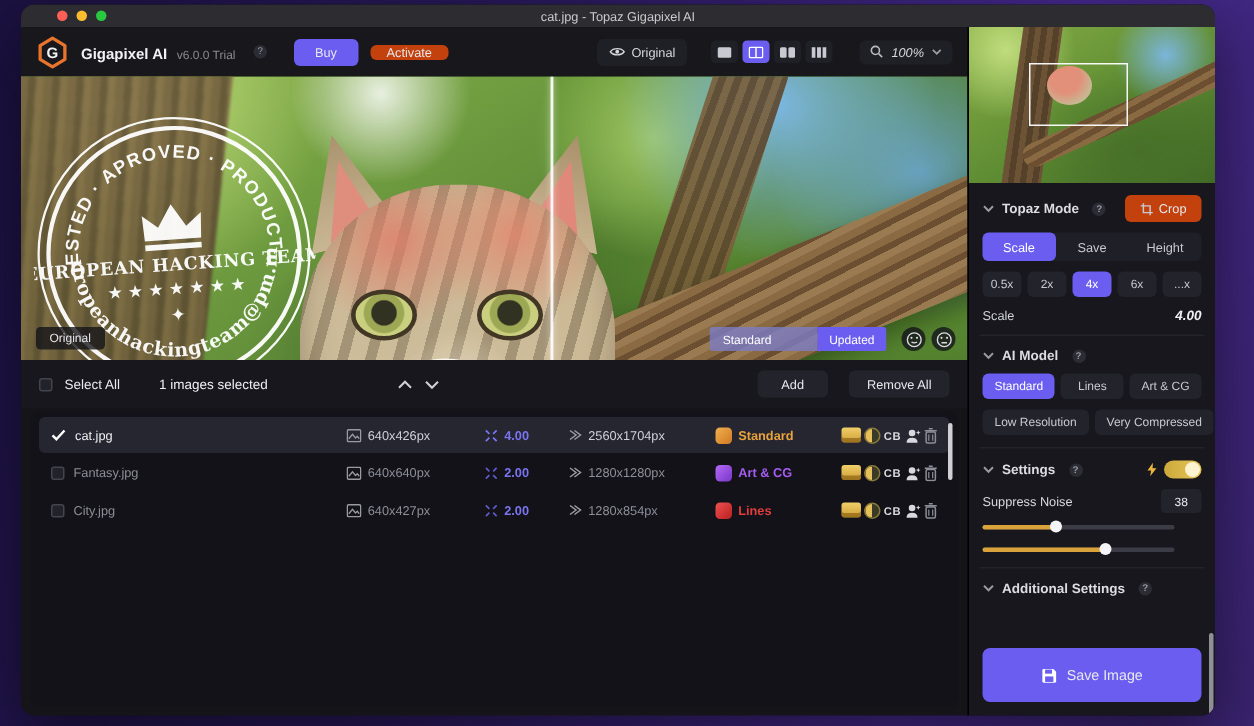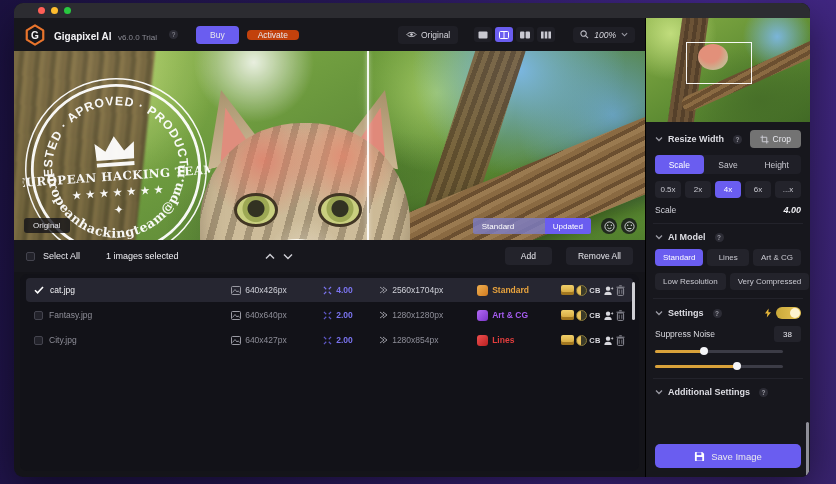--- a/index.html
+++ b/index.html
@@ -107,21 +107,21 @@
       radial-gradient(circle at 15% 15%, rgba(210,235,140,.8), rgba(210,235,140,0) 28%),
       radial-gradient(ellipse at 70% 80%, rgba(70,110,40,.9), rgba(70,110,40,0) 50%),
       linear-gradient(150deg,#86ad45 0%,#5e8c33 55%,#3f6824 100%); }
   .thumb .tr { position:absolute; left:28px; top:-10px; width:26px; height:140px; transform:rotate(8deg); background:repeating-linear-gradient(90deg,#6c5336 0 4px,#55402a 4px 8px); }
   .thumb .br { position:absolute; left:30px; top:50px; width:150px; height:16px; transform:rotate(-24deg); background:repeating-linear-gradient(175deg,#8a6a42 0 4px,#6b4f30 4px 8px); border-radius:8px; }
   .thumb .kit { position:absolute; left:52px; top:26px; width:30px; height:26px; border-radius:50%; background:radial-gradient(circle at 40% 30%, #e2907a 0 40%, #c9b591 70%); }
   .viewport { position:absolute; left:40px; top:24px; width:66px; height:42px; border:1px solid rgba(255,255,255,.95); cursor:move; }
   .panel { flex:1; display:flex; flex-direction:column; padding:8px 9px 9px 9px; gap:7px; min-height:0; position:relative; }
   .sechead { display:flex; align-items:center; gap:5px; color:#dcdce2; font-size:9px; font-weight:bold; }
   .sechead .chevicon { color:#9a9aa3; display:flex; }
-  .btn.crop { margin-left:auto; padding:4px 10px; background:#737373;text-align:center; }
+  .btn.crop { margin-left:auto; padding:4px 10px; background:#c2410c;text-align:center; }
   .segtabs { display:flex; background:#1f1f27; border-radius:4px; height:19px; }
   .seg { flex:1; display:flex; align-items:center; justify-content:center; font-size:8.5px; color:#c9c9d1; border-radius:4px; cursor:pointer; }
   .seg.sel { background:#6a5df0; color:#fff; }
   .presets { display:flex; gap:4px; }
   .preset { flex:1; height:17px; background:#23232b; border-radius:4px; display:flex; align-items:center; justify-content:center; font-size:8px; color:#c9c9d1; cursor:pointer; }
   .preset.sel { background:#6a5df0; color:#fff; }
   .kv { display:flex; align-items:center; font-size:8.5px; color:#d2d2da; }
   .kv .val { margin-left:auto; font-style:italic; font-weight:bold; color:#f0f0f4; font-size:9px; }
   .divider { border-top:1px solid #23232b; margin:1px -2px; }
   .chips { display:flex; gap:4px; }
@@ -132,35 +132,36 @@
   .toggle { width:25px; height:12px; border-radius:7px; background:linear-gradient(90deg,#caa93a,#e8c558); position:relative; cursor:pointer; }
   .toggle .knob { position:absolute; right:1px; top:1px; width:10px; height:10px; border-radius:50%; background:#fdf3d0; }
   .sliderrow { display:flex; flex-direction:column; gap:5px; }
   .sl-top { display:flex; align-items:center; }
   .sl-label { font-size:8.5px; color:#d8d8de; }
   .sl-val { margin-left:auto; width:27px; height:16px; background:#23232b; border-radius:3px; color:#e8e8ee; font-size:8px; display:flex; align-items:center; justify-content:center; }
   .sl-trackrow { width:128px; position:relative; height:8px; }
   .sl-track { position:absolute; left:0; top:3px; width:100%; height:2.5px; background:#3c3c46; border-radius:2px; }
   .sl-fill { position:absolute; left:0; top:3px; height:2.5px; background:#d9a23a; border-radius:2px; }
   .sl-knob { position:absolute; top:0; width:8px; height:8px; border-radius:50%; background:#f5f5f8; transform:translateX(-4px); cursor:pointer; }
-  .btn.save { margin-top:auto; height:24px; background:#6a5df0; border-radius:5px; font-size:9.5px; gap:6px; }
+  .btn.save { margin-top:auto; height:36px; background:#6a5df0; border-radius:5px; font-size:9.5px; gap:6px; }
   .side-scroll { position:absolute; right:1px; top:300px; width:3px; height:62px; background:#8f8f98; border-radius:2px; }
   svg { display:block; }
 </style>
 </head>
 <body>
 
 <div class="window">
 
   <div class="titlebar">
     <div class="lights">
       <span class="light" style="background:#ff5f57"></span>
       <span class="light" style="background:#febc2e"></span>
       <span class="light" style="background:#28c840"></span>
     </div>
+    <span class="title">cat.jpg - Topaz Gigapixel AI</span>
   </div>
 
   <div class="cols">
 
     <div class="leftcol">
 
       <div class="toolbar">
         <span class="logo">
           <svg width="22" height="22" viewBox="0 0 24 24">
               <path d="M12 1.5 L21 7 L21 17 L12 22.5 L3 17 L3 7 Z" fill="none" stroke="#e8742c" stroke-width="2.4" stroke-linejoin="round"></path>
@@ -503,21 +504,21 @@
       </div>
 
       <div class="panel">
 
         <div class="sechead">
           <span class="chevicon">
               <svg width="8" height="6" viewBox="0 0 8 6">
                 <path d="M1 1.5 L4 4.5 L7 1.5" fill="none" stroke="currentColor" stroke-width="1.3"></path>
               </svg>
             </span>
-          <span>Resize Width</span>
+          <span>Topaz Mode</span>
           <span class="qbadge">?</span>
           <button class="btn crop">
             <span>
                 <svg width="9" height="9" viewBox="0 0 10 10">
                   <path d="M2.5 0.5 L2.5 7.5 L9.5 7.5 M0.5 2.5 L7.5 2.5 L7.5 9.5" fill="none" stroke="#c9c9d1" stroke-width="1.1"></path>
                 </svg>
               </span>
             <span>Crop</span>
           </button>
         </div>

